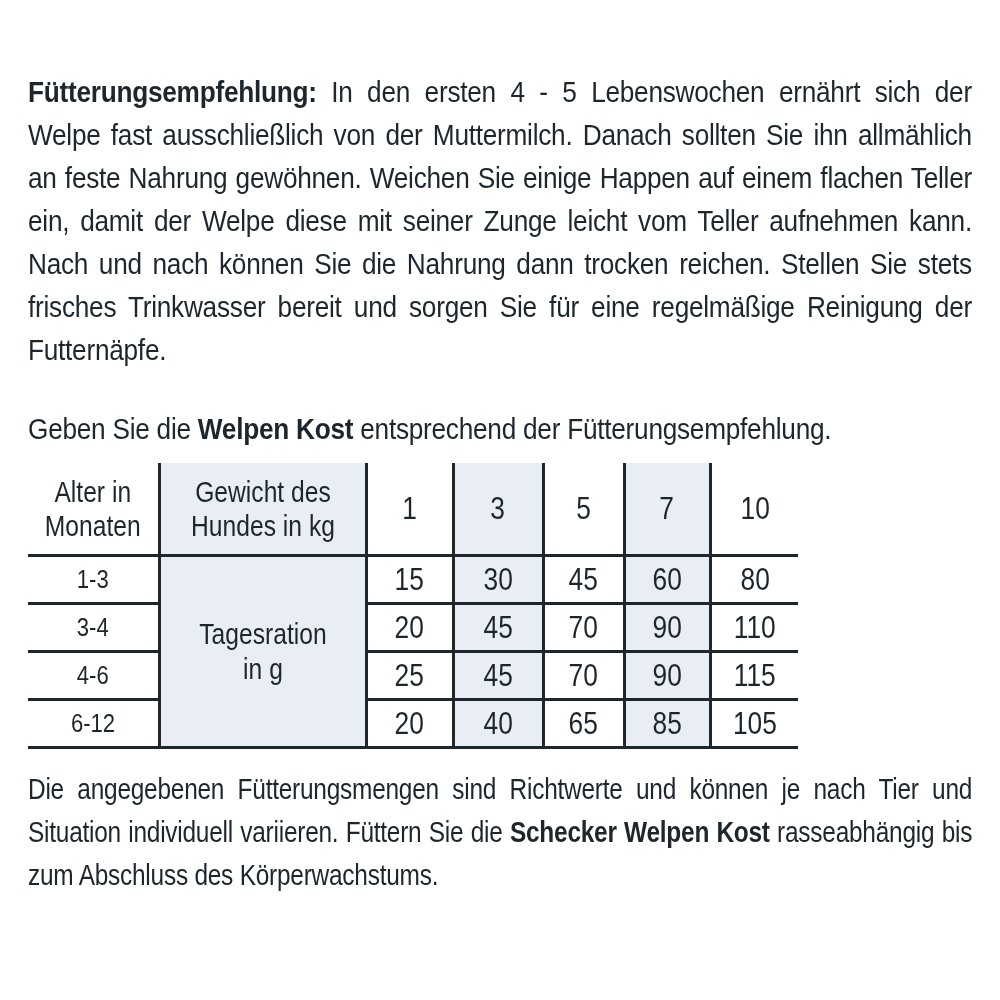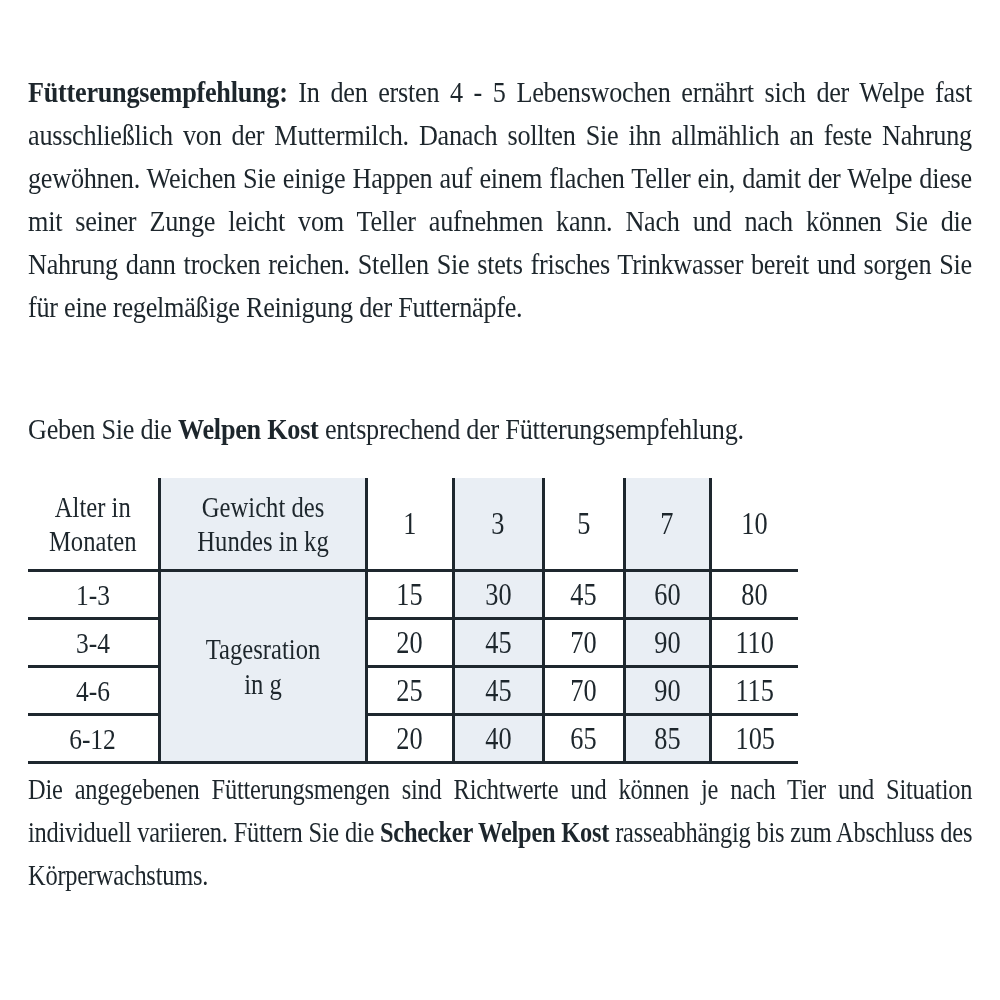--- a/index.html
+++ b/index.html
@@ -6,21 +6,21 @@
     margin: 0;
     padding: 0;
     background: #ffffff;
   }
   .page {
     position: relative;
     width: 1000px;
     height: 1000px;
     background: #ffffff;
     overflow: hidden;
-    font-family: Liberation Serif, serif;
+    font-family: Liberation Sans, sans-serif;
     color: #1d262c;
   }
   
   .para {
     position: absolute;
     left: 28px;
     margin: 0;
     transform-origin: 0 0;
     letter-spacing: -0.01em;
   }
@@ -46,41 +46,41 @@
     width: 1120px;
     transform: scaleX(0.843);
     font-size: 29px;
     line-height: 43px;
     text-align: justify;
   }
   
   table.feed {
     position: absolute;
     left: 28px;
-    top: 478px;
+    top: 463px;
     border-collapse: collapse;
     table-layout: fixed;
     width: 770px;
   }
   table.feed th, table.feed td {
     border: 3px solid #1e272e;
     padding: 0;
     text-align: center;
     vertical-align: middle;
     font-weight: 400;
     background: #ffffff;
   }
   table.feed thead th { border-top: none; height: 91px; }
   table.feed tbody tr { height: 48px; }
   table.feed tr > *:first-child { border-left: none; }
   table.feed tr > *:last-child  { border-right: none; }
   .shade { background: #e9eef4 !important; }
   .hdr      { font-weight: 700; font-size: 29px; line-height: 34px; }
   .num-hdr  { font-weight: 700; font-size: 31px; }
-  .age-cell { font-weight: 700; font-size: 30px; }
+  .age-cell { font-weight: 700; font-size: 26px; }
   .val-cell { font-weight: 400; font-size: 31px; margin-top: 44px; }
   .merged-cell { font-weight: 400; font-size: 29px; line-height: 35px; }
   
   .line {
     display: block;
     transform: scaleX(0.85);
     transform-origin: center;
     white-space: nowrap;
   }
   .cond {

